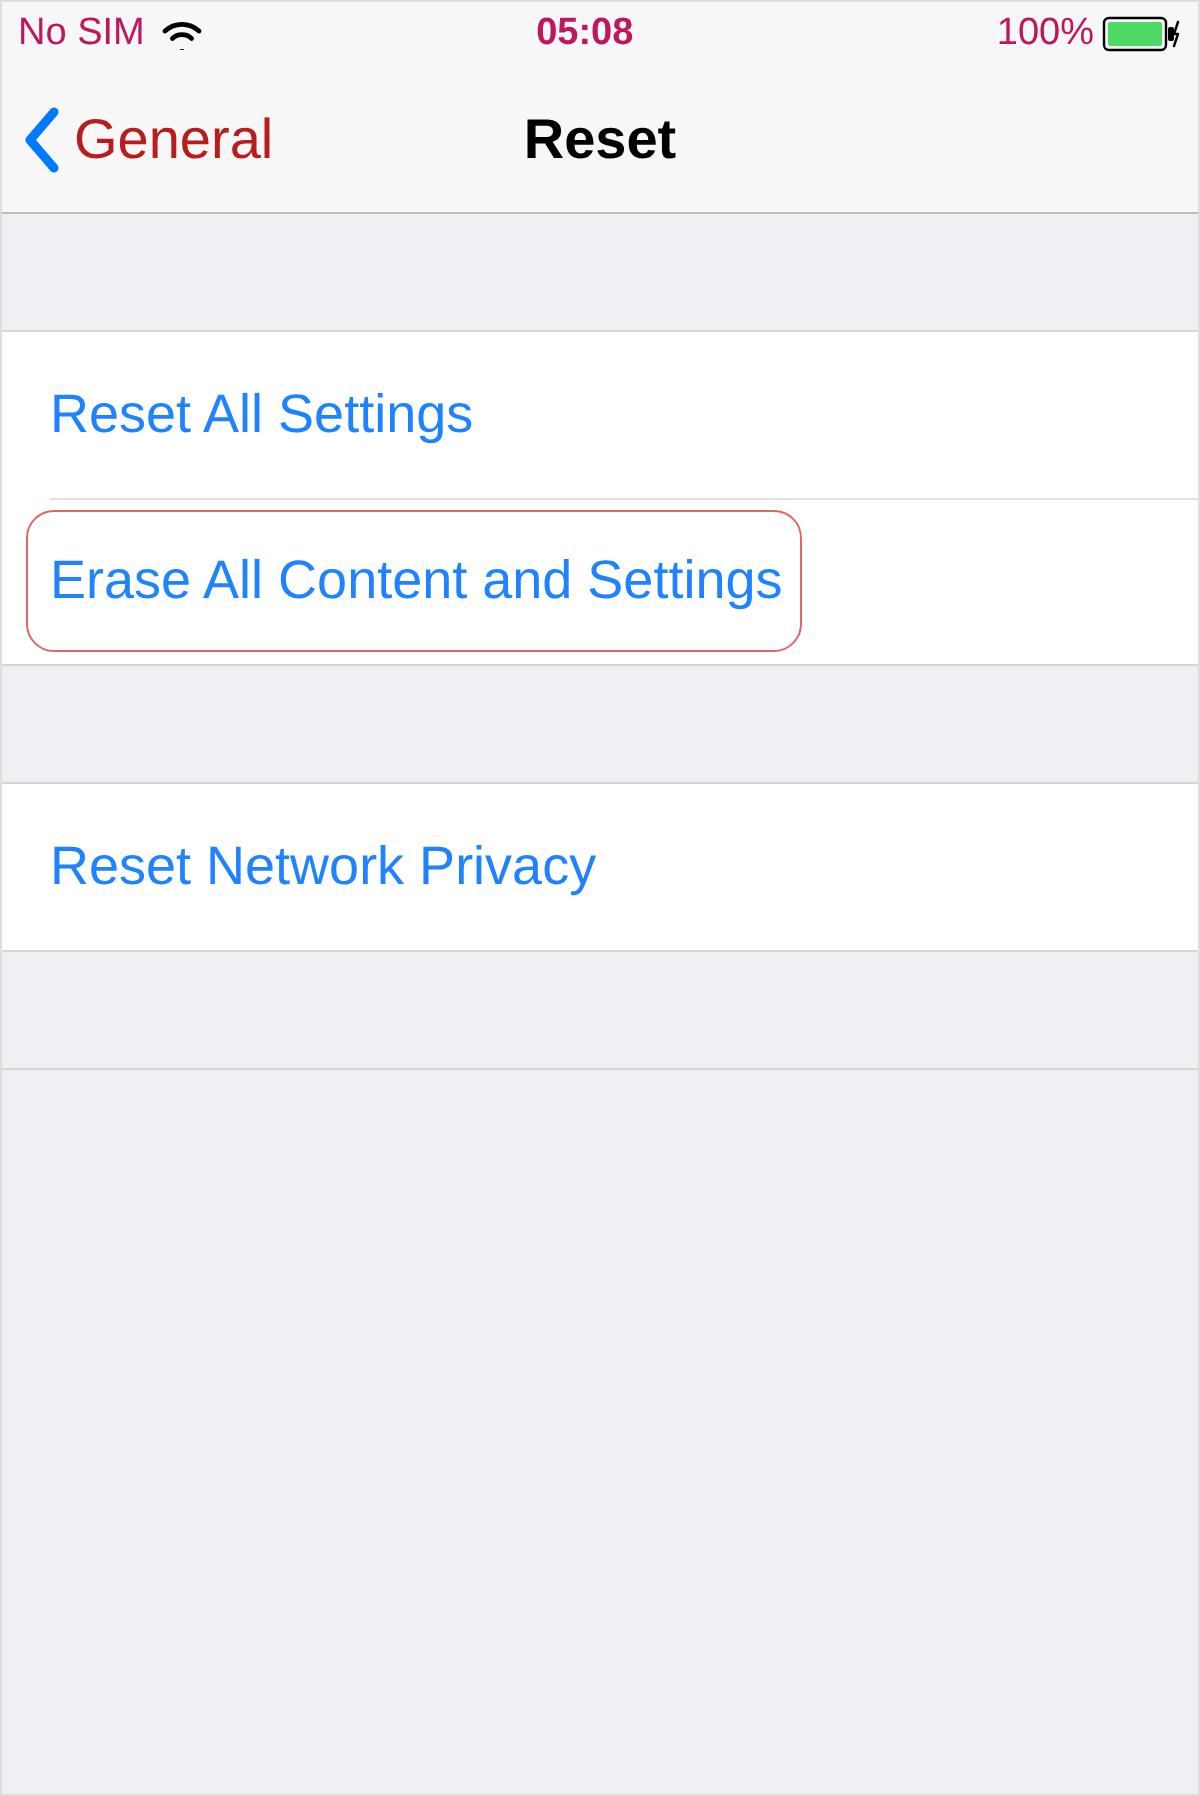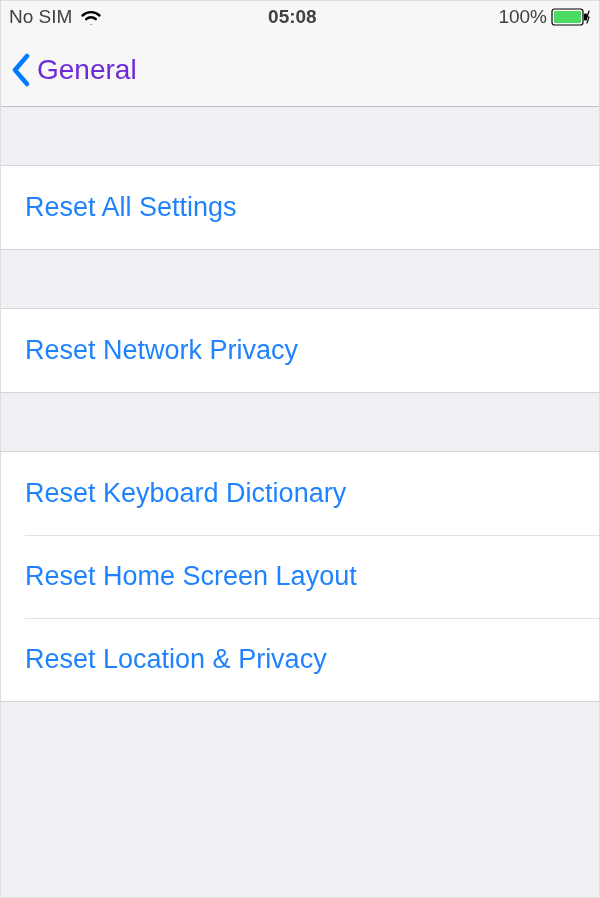--- a/index.html
+++ b/index.html
@@ -16,21 +16,21 @@
       border: 1px solid #ddd;
     }
     .status-bar {
       height: 32px;
       background: #f7f7f8;
       display: flex;
       align-items: center;
       justify-content: space-between;
       padding: 0 8px;
       font-size: 19px;
-      color: #404040;
+      color: #be185d;
     }
     .status-left {
       display: flex;
       align-items: center;
       gap: 8px;
     }
     .status-right {
       display: flex;
       align-items: center;
       gap: 4px;
@@ -49,21 +49,21 @@
       border-bottom: 1px solid #bdbdc0;
       position: relative;
       display: flex;
       align-items: center;
     }
     .back-button {
       position: absolute;
       left: 10px;
       display: flex;
       align-items: center;
-      color: #6d28d9;
+      color: #b91c1c;
       font-size: 28px;
       font-weight: 400;
       cursor: pointer;
     }
     .back-chevron {
       display: inline-flex;
       margin-right: 6px;
     }
     .nav-title {
       position: absolute;
@@ -158,49 +158,43 @@
 
 <div class="nav-bar">
   <div class="back-button">
     <span class="back-chevron">
       <svg width="20" height="34" viewBox="0 0 20 34">
         <polyline points="16,3 4,17 16,31" fill="none" stroke="#007aff" stroke-width="4.5" stroke-linecap="round" stroke-linejoin="round"></polyline>
       </svg>
     </span>
     <span>General</span>
   </div>
+  <div class="nav-title">Reset</div>
 </div>
 
 <div class="content">
 
   <div class="group-spacer"></div>
 
   <div class="group">
     <div class="cell">
       <span>Reset All Settings</span>
     </div>
+    <div class="cell cell-highlighted">
+      <span>Erase All Content and Settings</span>
+      <span class="highlight-wrap"></span>
+    </div>
   </div>
 
   <div class="group-spacer"></div>
 
   <div class="group">
     <div class="cell">
       <span>Reset Network Privacy</span>
     </div>
   </div>
 
   <div class="group-spacer"></div>
 
-  <div class="group">
-    <div class="cell">
-      <span>Reset Keyboard Dictionary</span>
-    </div>
-    <div class="cell">
-      <span>Reset Home Screen Layout</span>
-    </div>
-    <div class="cell">
-      <span>Reset Location &amp; Privacy</span>
-    </div>
-  </div>
 
   <div class="group-spacer" style="border-bottom:none;"></div>
 
 </div>
 
 </body></html>

